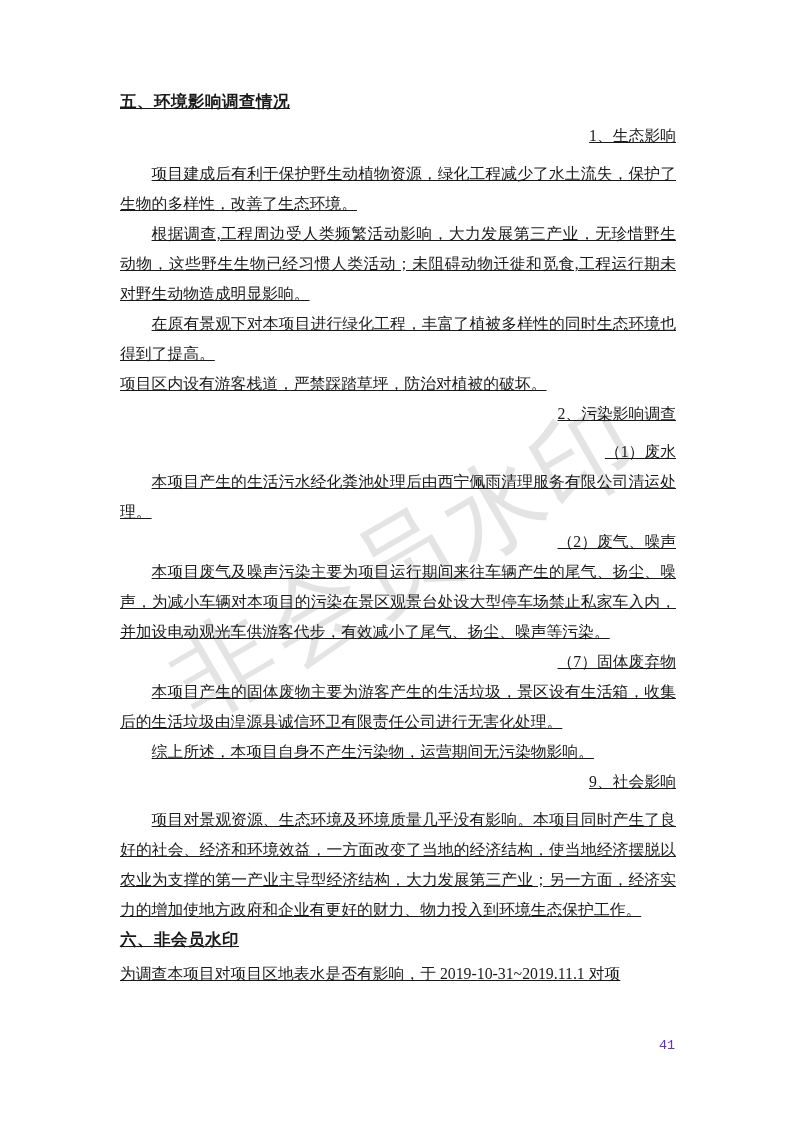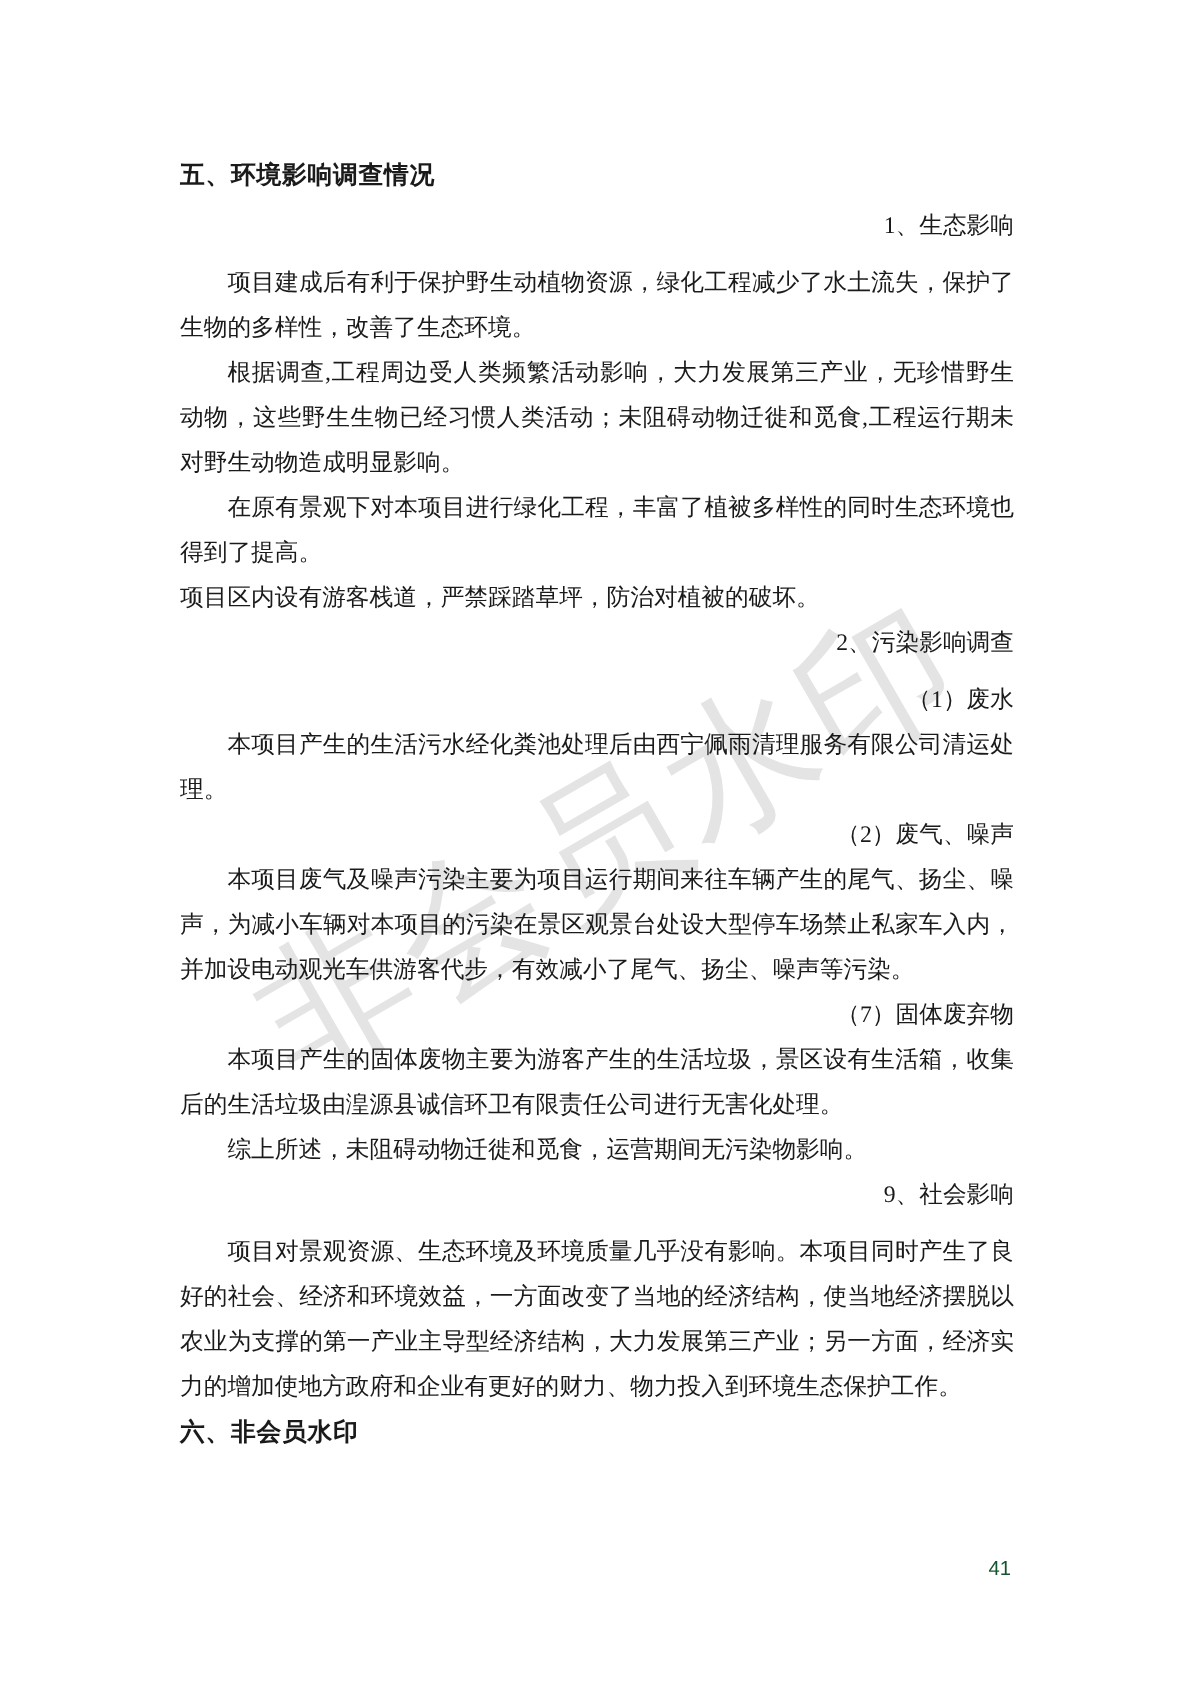--- a/index.html
+++ b/index.html
@@ -26,23 +26,24 @@
     color: #e4e4e4;
     transform: rotate(-30deg);
     transform-origin: center center;
     z-index: 0;
     user-select: none;
     font-family: "Liberation Serif", "DejaVu Serif", serif;
   }
   .content {
     position: absolute;
     left: 120px;
-    top: 102px;
+    top: 87px;
     width: 556px;
     z-index: 1;
+    text-decoration: underline;
   }
   .content p {
     margin: 0;
     font-size: 15.8px;
     line-height: 30px;
     text-align: justify;
     word-break: break-all;
   }
   .content p.heading {
     font-weight: 700;
@@ -67,23 +68,23 @@
   }
   .content p.flush {
     text-indent: 0;
     margin: 0;
   }
   .page-number {
     position: absolute;
     left: 659px;
     top: 1038px;
     font-size: 13.5px;
-    color: #14532d;
+    color: #6d28d9;
     z-index: 1;
-    font-family: Liberation Sans, sans-serif;
+    font-family: Liberation Mono, monospace;
   }
 </style>
 </head>
 <body>
 
 <div class="page">
   <div class="watermark">非会员水印</div>
 
   <main class="content" id="doc-content">
       <p class="heading">五、环境影响调查情况</p>
@@ -92,20 +93,21 @@
       <p class="para">根据调查,工程周边受人类频繁活动影响，大力发展第三产业，无珍惜野生动物，这些野生生物已经习惯人类活动；未阻碍动物迁徙和觅食,工程运行期未对野生动物造成明显影响。</p>
       <p class="para">在原有景观下对本项目进行绿化工程，丰富了植被多样性的同时生态环境也得到了提高。</p>
       <p class="flush">项目区内设有游客栈道，严禁踩踏草坪，防治对植被的破坏。</p>
       <p class="num">2、污染影响调查</p>
       <p class="paren">（1）废水</p>
       <p class="para">本项目产生的生活污水经化粪池处理后由西宁佩雨清理服务有限公司清运处理。</p>
       <p class="paren">（2）废气、噪声</p>
       <p class="para">本项目废气及噪声污染主要为项目运行期间来往车辆产生的尾气、扬尘、噪声，为减小车辆对本项目的污染在景区观景台处设大型停车场禁止私家车入内，并加设电动观光车供游客代步，有效减小了尾气、扬尘、噪声等污染。</p>
       <p class="paren">（7）固体废弃物</p>
       <p class="para">本项目产生的固体废物主要为游客产生的生活垃圾，景区设有生活箱，收集后的生活垃圾由湟源县诚信环卫有限责任公司进行无害化处理。</p>
-      <p class="para">综上所述，未阻碍动物迁徙和觅食，运营期间无污染物影响。</p>
+      <p class="para">综上所述，本项目自身不产生污染物，运营期间无污染物影响。</p>
       <p class="num">9、社会影响</p>
       <p class="para">项目对景观资源、生态环境及环境质量几乎没有影响。本项目同时产生了良好的社会、经济和环境效益，一方面改变了当地的经济结构，使当地经济摆脱以农业为支撑的第一产业主导型经济结构，大力发展第三产业；另一方面，经济实力的增加使地方政府和企业有更好的财力、物力投入到环境生态保护工作。</p>
       <p class="heading">六、非会员水印</p>
+      <p class="flush">为调查本项目对项目区地表水是否有影响，于 2019-10-31~2019.11.1 对项</p>
     </main>
 
   <div class="page-number">41</div>
 </div>
 
 </body></html>

